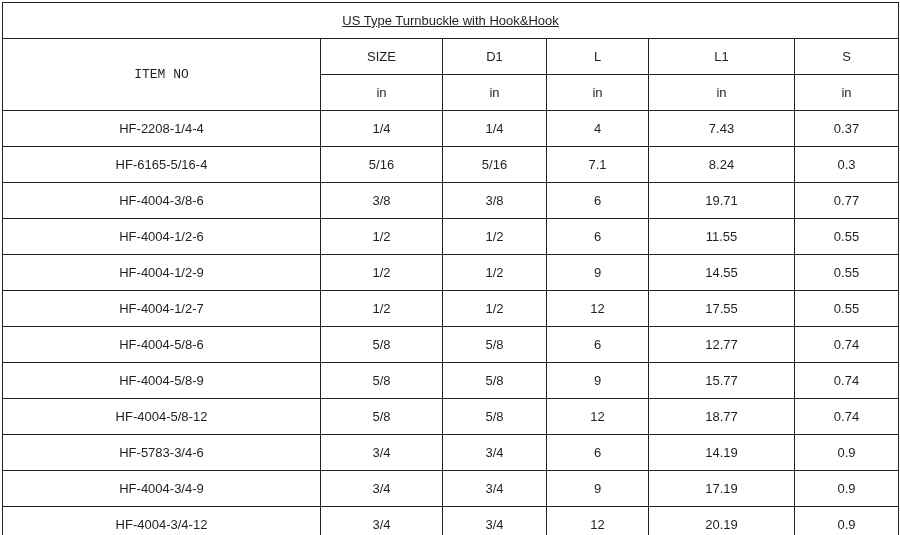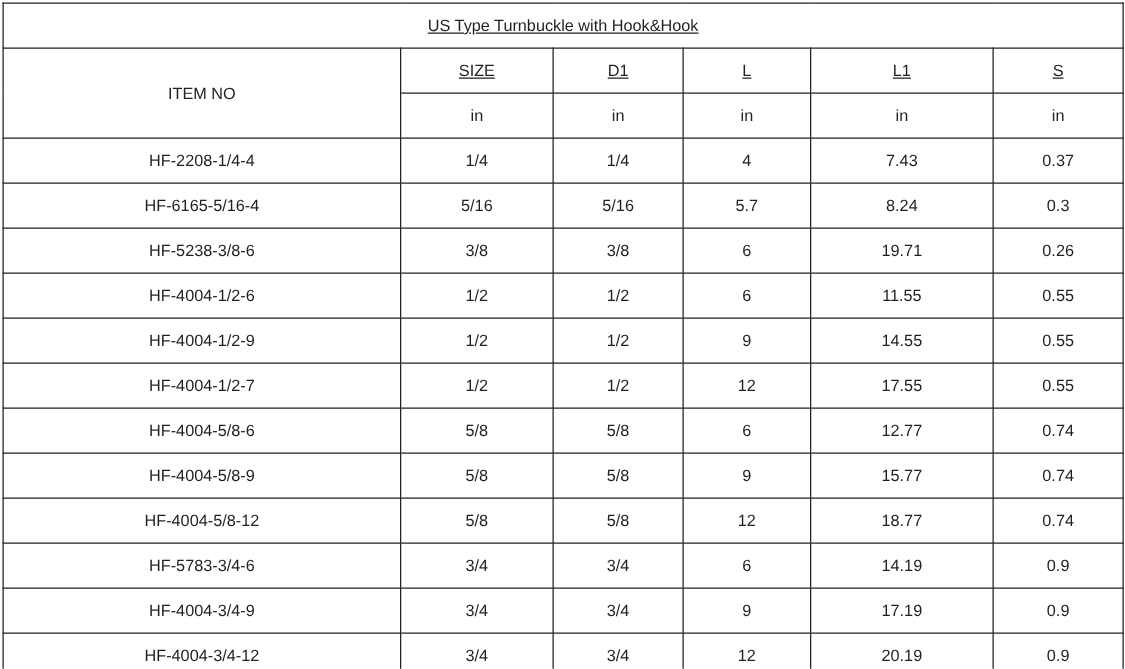--- a/index.html
+++ b/index.html
@@ -43,25 +43,25 @@
     padding-left: 10px;
     height: 30px;
     font-size: 13.5px;
     text-decoration: underline;
   }
   
   td.itemno-cell {
     text-align: left;
     padding-left: 10px;
     font-size: 13.5px;
+    font-family: Liberation Mono, monospace;
   }
   td.head-label {
     height: 30px;
     font-size: 13.5px;
-    text-decoration: underline;
   }
   td.head-unit {
     height: 30px;
     font-size: 13px;
   }
   td.itemno-data {
     text-align: left;
     padding-left: 10px;
     font-size: 13px;
   }
@@ -110,31 +110,31 @@
         <td>1/4</td>
         <td>1/4</td>
         <td>4</td>
         <td>7.43</td>
         <td>0.37</td>
       </tr>
       <tr>
         <td class="itemno-data">HF-6165-5/16-4</td>
         <td>5/16</td>
         <td>5/16</td>
-        <td>5.7</td>
+        <td>7.1</td>
         <td>8.24</td>
         <td>0.3</td>
       </tr>
       <tr>
-        <td class="itemno-data">HF-5238-3/8-6</td>
+        <td class="itemno-data">HF-4004-3/8-6</td>
         <td>3/8</td>
         <td>3/8</td>
         <td>6</td>
         <td>19.71</td>
-        <td>0.26</td>
+        <td>0.77</td>
       </tr>
       <tr>
         <td class="itemno-data">HF-4004-1/2-6</td>
         <td>1/2</td>
         <td>1/2</td>
         <td>6</td>
         <td>11.55</td>
         <td>0.55</td>
       </tr>
       <tr>

